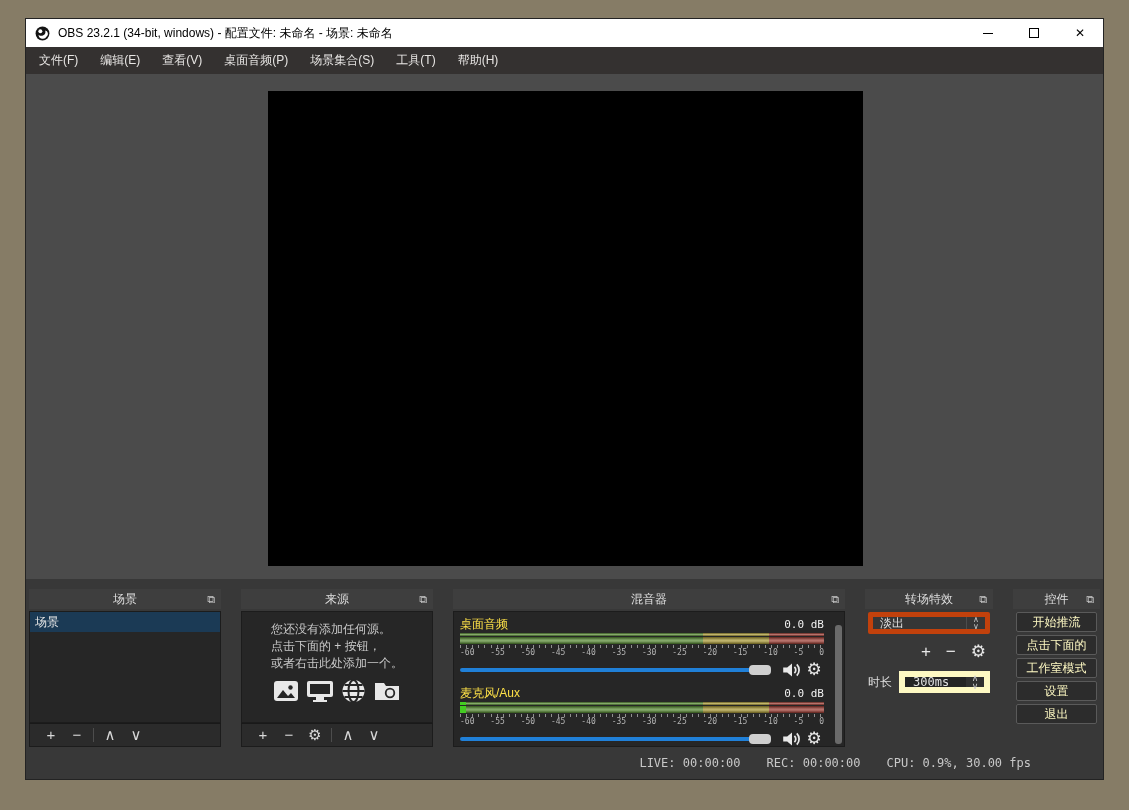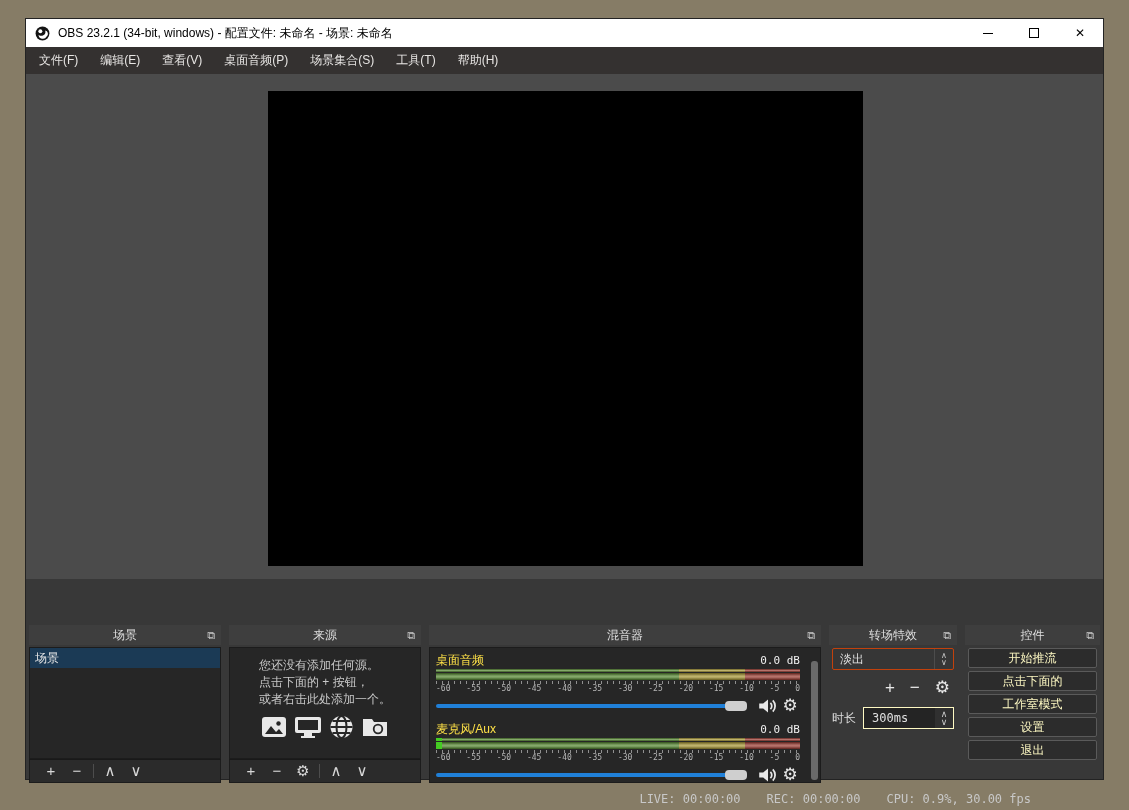--- a/index.html
+++ b/index.html
@@ -23,21 +23,21 @@
   .win-btn{width:46px;height:100%;display:flex;align-items:center;justify-content:center;color:#000;font-size:12px;}
   .min-glyph{width:10px;border-top:1px solid #000;display:inline-block;}
   .max-glyph{width:10px;height:10px;border:1px solid #000;display:inline-block;}
   
   .menubar{height:27px;background:var(--menubar-bg);display:flex;align-items:center;padding-left:2px;flex:none;}
   .menu-item{font-size:12px;color:var(--menu-text);padding:0 11px;line-height:27px;white-space:nowrap;}
   
   .main-area{height:505px;background:var(--main-bg);position:relative;flex:none;}
   .canvas{position:absolute;left:242px;top:17px;width:595px;height:475px;background:var(--canvas-bg);}
   
-  .dock{height:170px;flex:none;display:flex;gap:8px;padding:10px 3px 2px 3px;margin-top:36px;}
+  .dock{height:170px;flex:none;display:flex;gap:20px;padding:10px 3px 2px 3px;}
   .panel{display:flex;flex-direction:column;height:158px;}
   .p-scenes{width:192px;flex:none;} .p-sources{width:192px;flex:none;}
   .p-mixer{width:392px;flex:none;} .p-transitions{width:128px;flex:none;} .p-controls{flex:1;}
   .panel-header{height:20px;background:var(--panel-header-bg);position:relative;display:flex;align-items:center;
     justify-content:center;margin-bottom:2px;flex:none;}
   .panel-title{font-size:12px;color:#DFDFDF;}
   .dock-icon{position:absolute;right:6px;top:2px;font-size:11px;color:#C7C7C7;line-height:16px;}
   .panel-body{flex:1;background:var(--panel-body-bg);border:1px solid var(--panel-border);overflow:hidden;}
   .panel-toolbar{height:24px;background:var(--toolbar-bg);border:1px solid var(--panel-border);border-top:1px solid #191919;
     display:flex;align-items:center;padding-left:8px;flex:none;}
@@ -69,29 +69,29 @@
   .ticklabels{display:flex;justify-content:space-between;height:9px;}
   .tick{font-size:8px;color:#B5B5B5;font-family:"DejaVu Sans Mono",monospace;line-height:9px;}
   .ch-controls{display:flex;align-items:center;height:22px;margin-top:2px;}
   .slider{position:relative;flex:1;height:10px;margin-right:9px;}
   .slider-track{position:absolute;left:0;right:0;top:3px;height:4px;border-radius:2px;background:var(--slider-blue);}
   .slider-handle{position:absolute;top:0;width:22px;height:10px;border-radius:4px;background:#CFCFCF;transform:translateX(-100%);}
   .spk{display:inline-flex;width:24px;justify-content:center;}
   .gear-btn{color:#E8E8E8;font-size:17px;width:20px;text-align:center;line-height:20px;}
   
   .trans-body{padding:1px 3px;}
-  .combo{height:22px;background:#363636;border:1px solid #c2410c;border-radius:2px;display:flex;align-items:center;}
+  .combo{height:22px;background:#363636;border:5px solid #c2410c;border-radius:2px;display:flex;align-items:center;}
   .combo-text{flex:1;font-size:12px;color:#E0E0E0;padding-left:7px;}
   .combo-arrows{width:19px;align-self:stretch;border-left:1px solid #4c4c4c;display:flex;flex-direction:column;
     align-items:center;justify-content:center;color:#C8C8C8;font-size:8px;line-height:7px;}
   .trans-icons{display:flex;justify-content:flex-end;gap:15px;margin:9px 4px 0 0;}
   .trans-ico{color:#E8E8E8;font-size:17px;line-height:18px;}
   .dur-row{display:flex;align-items:center;margin-top:10px;}
   .dur-label{font-size:12px;color:#DCDCDC;margin-right:7px;white-space:nowrap;}
-  .spinbox{flex:1;height:22px;background:#242424;border:1px solid #fef9c3;display:flex;align-items:center;}
+  .spinbox{flex:1;height:22px;background:#242424;border:6px solid #fef9c3;display:flex;align-items:center;}
   .spin-value{flex:1;font-size:12px;color:#E0E0E0;padding-left:8px;font-family:"DejaVu Sans Mono",monospace;}
   .spin-arrows{width:18px;align-self:stretch;display:flex;flex-direction:column;align-items:center;justify-content:center;
     color:#CFCFCF;font-size:9px;line-height:8px;background:#303030;}
   
   .controls-body{padding:1px 3px;}
   .ctl-btn{display:block;width:100%;height:20px;margin-bottom:3px;background:var(--button-bg);
     border:1px solid var(--button-border);border-radius:2px;color:#fef9c3;font-size:12px;line-height:18px;text-align:center;}
   
   .statusbar{height:27px;flex:none;display:flex;align-items:center;justify-content:flex-end;
     gap:26px;padding-right:72px;padding-left:16px;}

